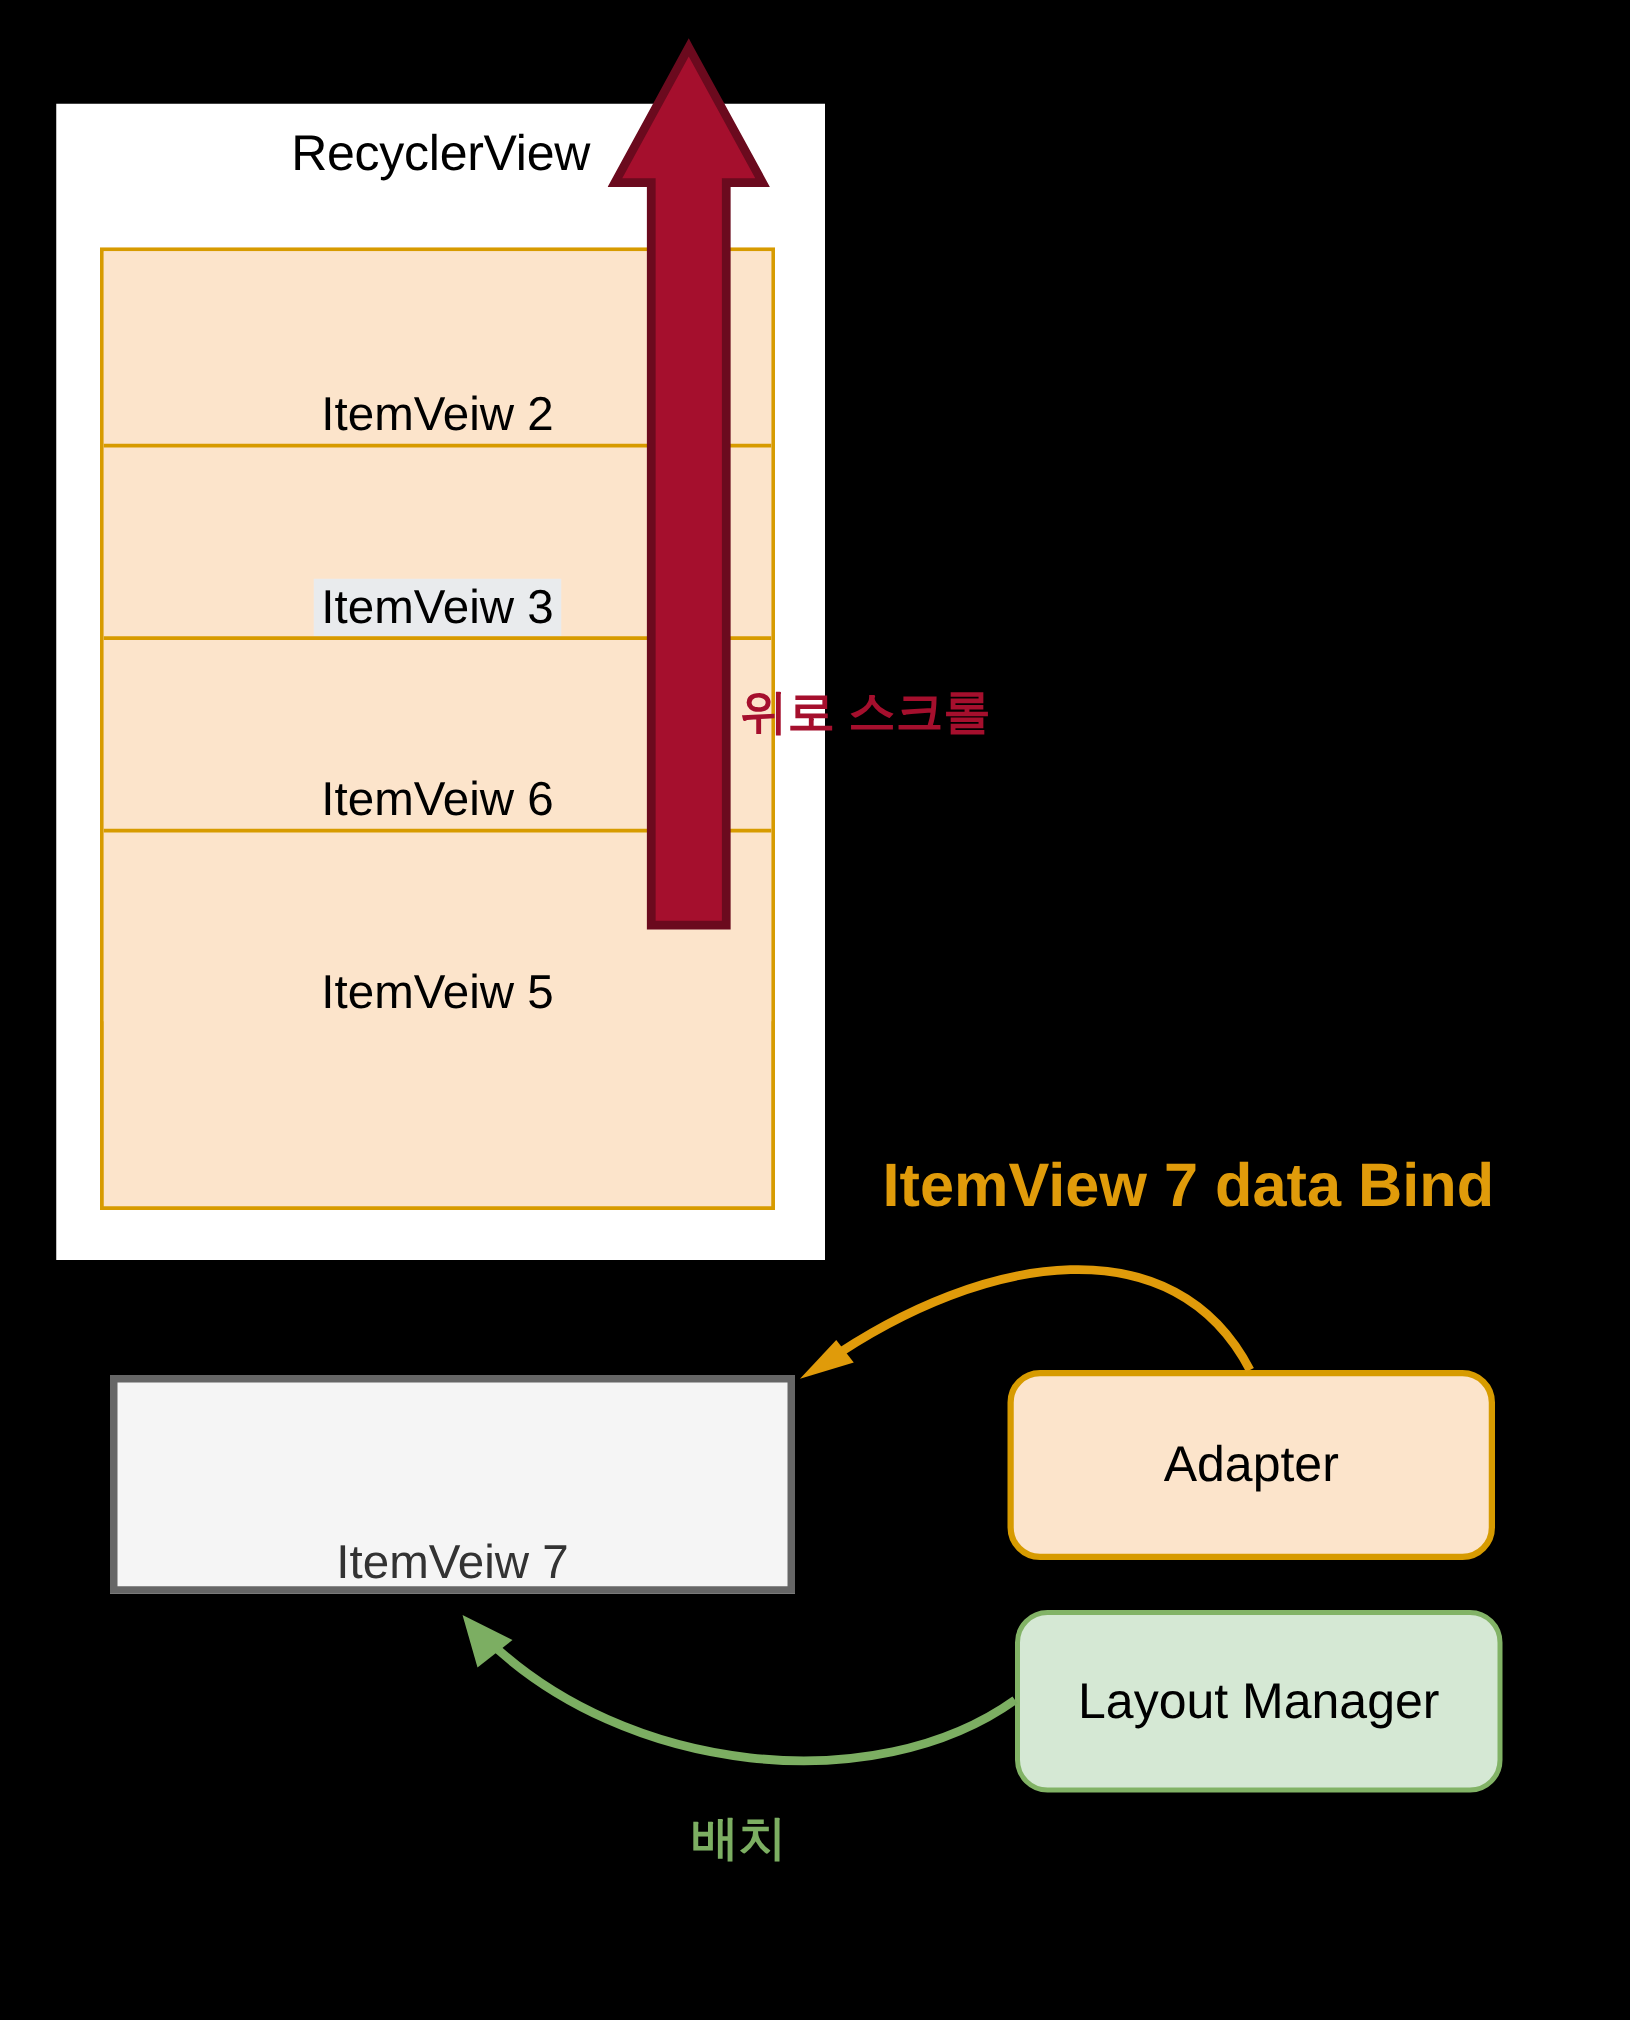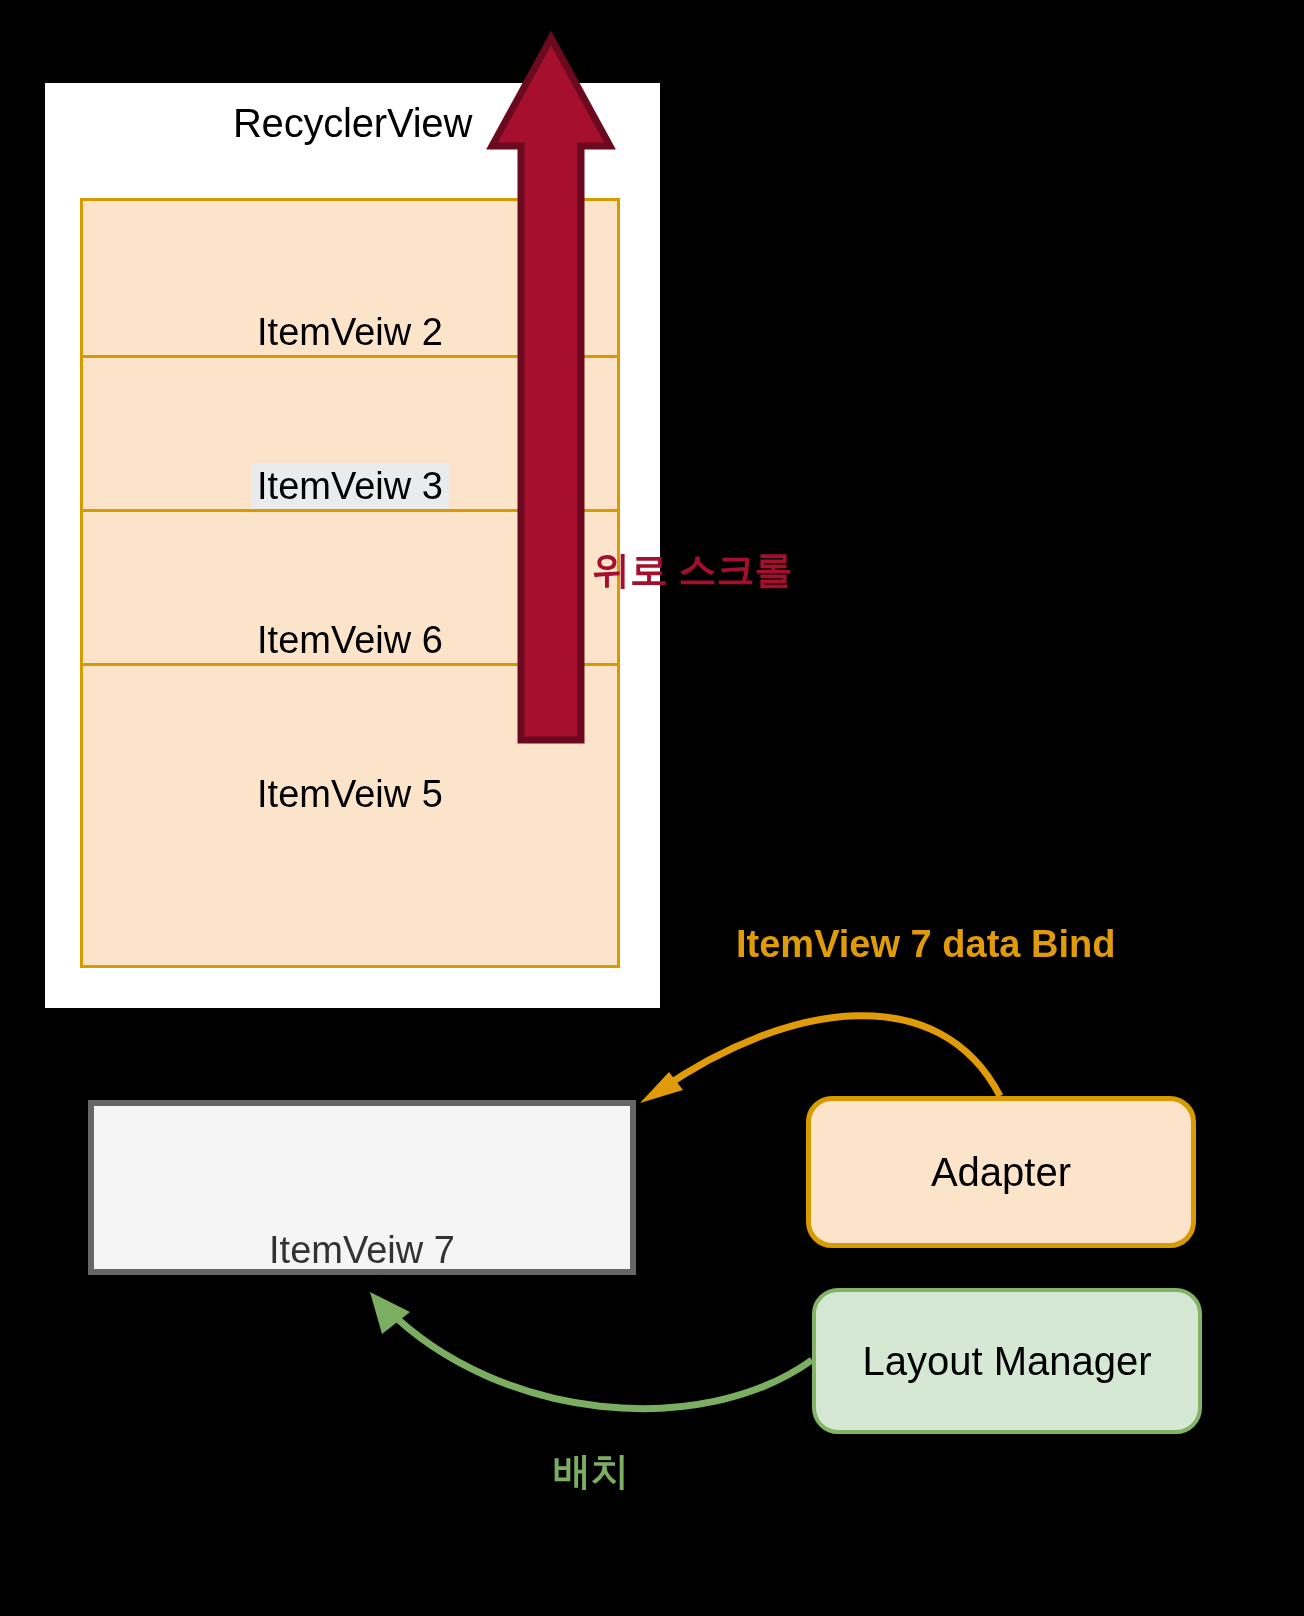--- a/index.html
+++ b/index.html
@@ -150,26 +150,25 @@
     font-size: 40px;
     color: #000000;
     line-height: 1;
   }
 
   
   #bind-label {
     position: absolute;
     left: 706px;
     top: 925px;
-    font-size: 38px;
+    font-size: 49px;
     font-weight: bold;
     color: #E09B0A;
     line-height: 1;
     white-space: nowrap;
-    margin-left: 30px;
   }
   #place-label {
     position: absolute;
     left: 553px;
     top: 1452px;
     font-size: 38px;
     font-weight: bold;
     color: #7CAE62;
     line-height: 1;
     white-space: nowrap;

